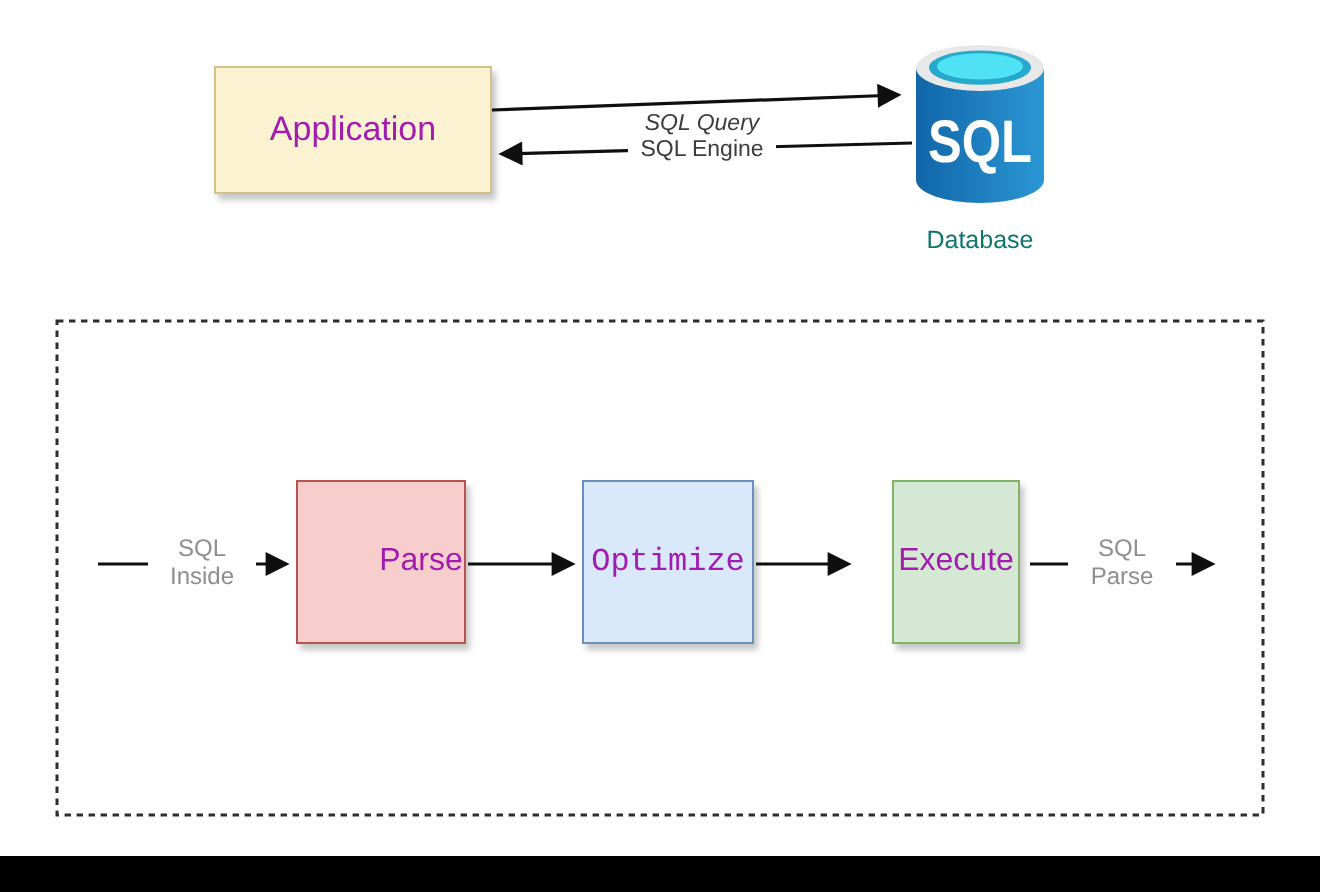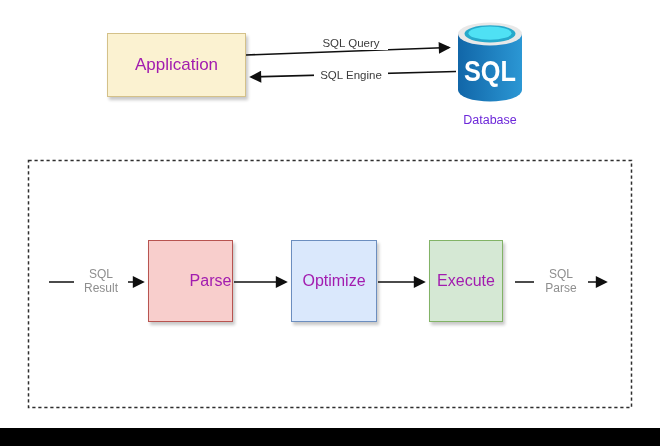--- a/index.html
+++ b/index.html
@@ -30,32 +30,32 @@
     width: 139px; height: 64px;
     font-size: 17px;
   }
 
   .stage {
     top: 240px; height: 82px;
     font-size: 16px;
   }
   .stage-parse    { left: 148px; width: 85px; }
   .stage-optimize { left: 291px; width: 86px; }
-  .stage-execute  { left: 429px; width: 74px; text-align: right; }
+  .stage-execute  { left: 446px; width: 64px; text-align: right; }
 
   
   .arrow-label {
     background: #ffffff;
     text-align: center;
     color: #3c3c3c;
     font-size: 11.5px;
     line-height: 14px;
     padding: 0 2px;
   }
-  .lbl-query  { left: 314px; top: 36px; width: 74px; }
+  .lbl-query  { left: 314px; top: 55px; width: 74px; font-style: italic; }
   .lbl-result { left: 314px; top: 68px; width: 74px; }
 
   .flow-label {
     background: #ffffff;
     text-align: center;
     color: #8e8e8e;
     font-size: 12px;
     line-height: 14px;
   }
   .flow-in  { left: 74px;  top: 267px; width: 54px; }
@@ -65,21 +65,21 @@
     left: 48px; top: 173px;
     font-size: 13px;
     color: #101010;
     letter-spacing: 0.1px;
   }
 
   .db-caption {
     left: 452px; top: 113px; width: 76px;
     text-align: center;
     font-size: 12.5px;
-    color: #6d28d9;
+    color: #0f766e;
   }
 
   .db-icon { left: 457px; top: 20px; width: 66px; height: 86px; }
 
   .arrows-layer {
     left: 0; top: 0; width: 660px; height: 446px;
     pointer-events: none;
   }
 
   .letterbox {
@@ -93,21 +93,21 @@
 <div class="canvas" style="background-color: rgb(255, 255, 255);">
 
   <div class="abs node app-box" style="background-color: rgb(251, 242, 209); border-color: rgb(212, 193, 137);">
     <span>Application</span>
   </div>
 
   <div class="abs node stage stage-parse" style="background-color: rgb(248, 206, 204); border-color: rgb(184, 84, 80); padding-left: 40px;">
     <span>Parse</span>
   </div>
 
-  <div class="abs node stage stage-optimize" style="background-color: rgb(218, 232, 252); border-color: rgb(108, 142, 191);">
+  <div class="abs node stage stage-optimize" style="background-color: rgb(218, 232, 252); border-color: rgb(108, 142, 191); font-family: Liberation Mono, monospace;">
     <span>Optimize</span>
   </div>
 
   <div class="abs node stage stage-execute" style="background-color: rgb(213, 232, 212); border-color: rgb(130, 179, 102);">
     <span>Execute</span>
   </div>
 
   <svg class="abs db-icon" viewBox="0 0 66 86">
     <defs>
       <linearGradient id="bodyGrad" x1="0" y1="0" x2="1" y2="0">
@@ -141,21 +141,21 @@
   </svg>
 
   <div class="abs arrow-label lbl-query">SQL Query</div>
   <div class="abs arrow-label lbl-result">SQL Engine</div>
 
   <div class="abs db-caption">Database</div>
 
 
   <div class="abs flow-label flow-in">
     <div>SQL</div>
-    <div>Result</div>
+    <div>Inside</div>
   </div>
 
   <div class="abs flow-label flow-out">
     <div>SQL</div>
     <div>Parse</div>
   </div>
 
   <div class="abs letterbox" style="background-color: rgb(0, 0, 0);"></div>
 </div>
 

